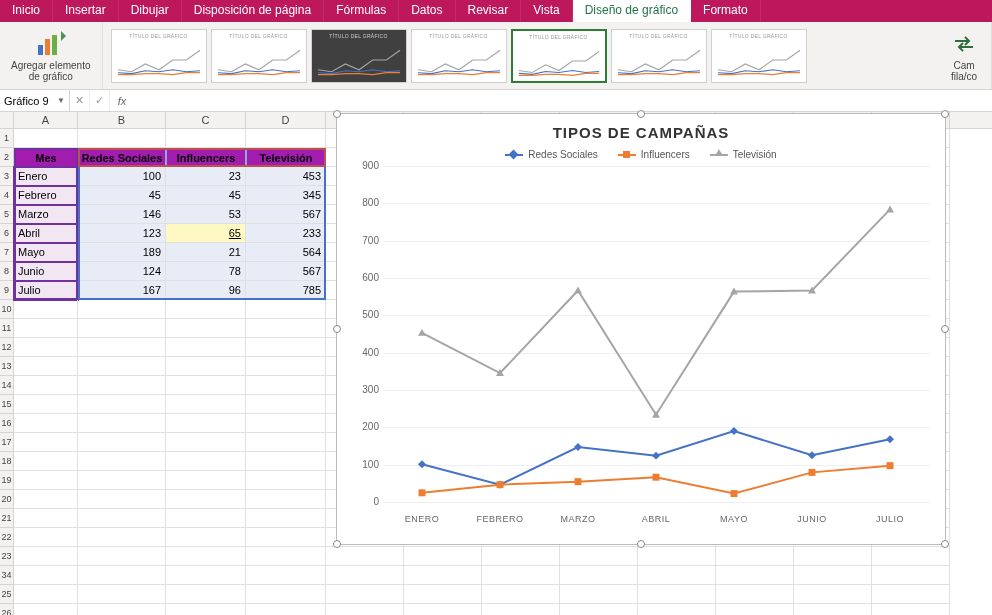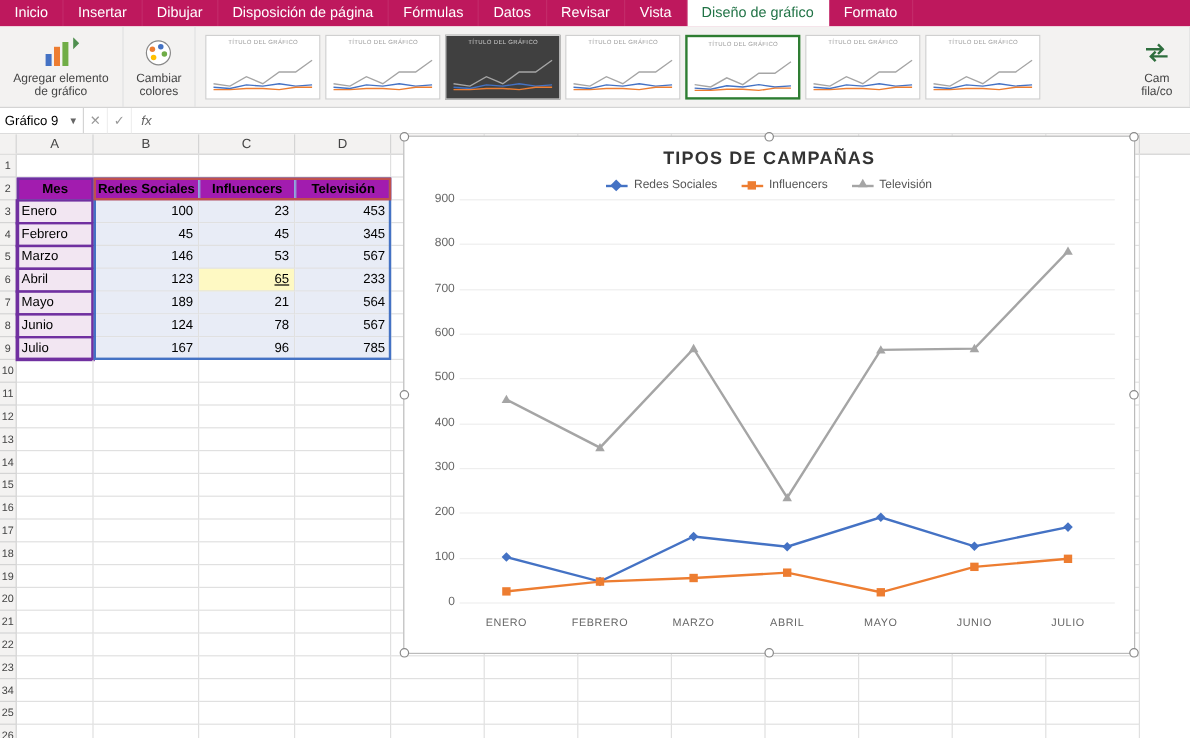--- a/index.html
+++ b/index.html
@@ -91,34 +91,20 @@
     <div class="ribbon-btn">
       <div class="ribbon-icon">
         <svg width="30" height="26">
             <rect x="2" y="14" width="5" height="10" fill="#4472c4"></rect>
             <rect x="9" y="8" width="5" height="16" fill="#ed7d31"></rect>
             <rect x="16" y="4" width="5" height="20" fill="#70ad47"></rect>
             <polygon points="25,0 30,5 25,10" fill="#4f8f4f"></polygon>
           </svg>
       </div>
       <div class="ribbon-label">Agregar elemento<br>de gráfico</div>
-    </div>
-  </div>
-  <div class="ribbon-group">
-    <div class="ribbon-btn">
-      <div class="ribbon-icon">
-        <svg width="28" height="24">
-            <circle cx="14" cy="12" r="10" fill="#fff" stroke="#888"></circle>
-            <circle cx="9" cy="9" r="2.3" fill="#ed7d31"></circle>
-            <circle cx="16" cy="7" r="2.3" fill="#4472c4"></circle>
-            <circle cx="19" cy="13" r="2.3" fill="#70ad47"></circle>
-            <circle cx="10" cy="16" r="2.3" fill="#ffc000"></circle>
-          </svg>
-      </div>
-      <div class="ribbon-label">Cambiar<br>colores</div>
     </div>
   </div>
   <div class="style-gallery" id="style-gallery">
       <div class="style-thumb">
         <div class="thumb-title">Título del gráfico</div>
         <div class="thumb-chart"><svg width="100%" height="100%" viewBox="0 0 90 36">
      <polyline points="3,28 17,30 31,22 45,28 59,18 73,18 87,8" stroke="#a5a5a5" stroke-width="1.2" fill="none"></polyline>
      <polyline points="3,31 17,32 31,29 45,30 59,28 73,30 87,29" stroke="#4472c4" stroke-width="1.2" fill="none"></polyline>
      <polyline points="3,33 17,33 31,32 45,32 59,33 73,31 87,31" stroke="#ed7d31" stroke-width="1.2" fill="none"></polyline>
    </svg></div>

